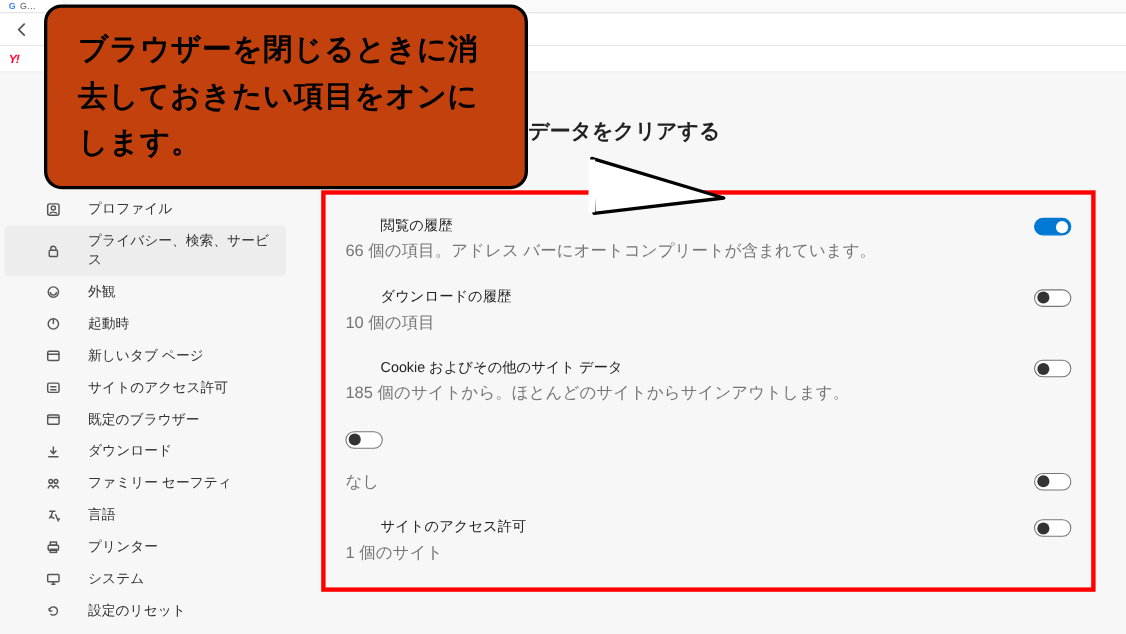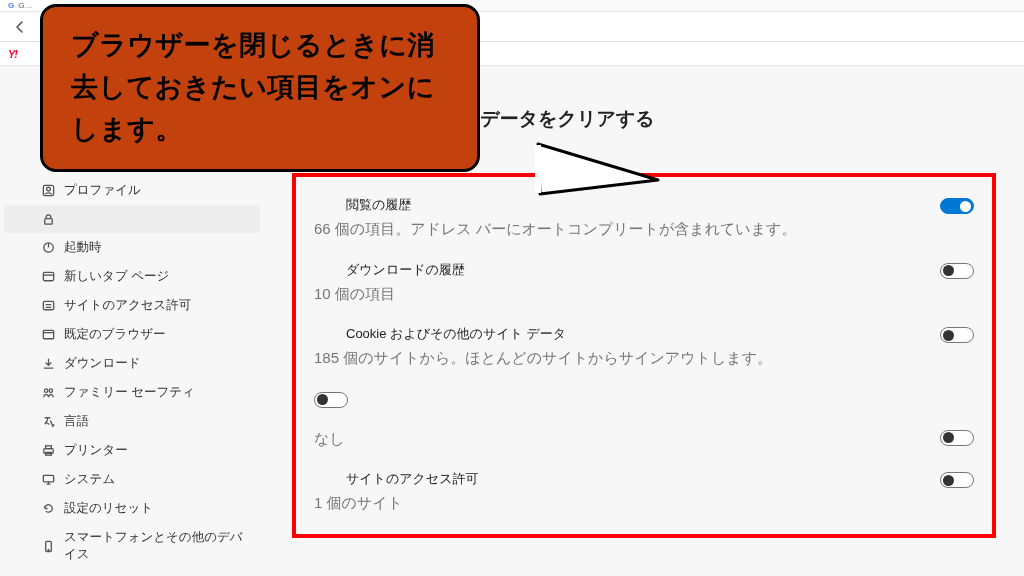--- a/index.html
+++ b/index.html
@@ -13,21 +13,21 @@
   .addr-strip { height: 30px; background: #fff; border-bottom: 1px solid #e5e5e5; display: flex; align-items: center; padding: 0 8px; }
   .back-btn { width: 24px; height: 24px; border-radius: 4px; display:flex; align-items:center; justify-content:center; }
   .toolbar-strip { height: 24px; background:#fff; border-bottom:1px solid #e5e5e5; display:flex; align-items:center; padding:0 8px;}
   .yahoo { font-weight:bold; font-size:11px; color:#ff0033; font-style:italic; letter-spacing:-1px;}
 
   .main { display: flex; height: calc(576px - 12px - 30px - 24px); background:#f7f7f7; }
 
   
   .sidebar { width: 264px; flex: 0 0 264px; padding: 110px 0 0 0; }
   .side-list { list-style:none; }
-  .side-item { display:flex; align-items:center; gap:8px; padding: 6px 12px 6px 36px; font-size: 12.5px; color:#333; cursor:pointer; border-radius:4px; margin:0 4px;}
+  .side-item { display:flex; align-items:center; gap:24px; padding: 6px 12px 6px 36px; font-size: 12.5px; color:#333; cursor:pointer; border-radius:4px; margin:0 4px;}
   .side-item.selected { background:#ededed; font-weight:500; }
   .side-icon { width:16px; height:16px; display:flex; align-items:center; justify-content:center; color:#555; flex:0 0 16px;}
   .side-icon svg { width:15px; height:15px; stroke:#555; fill:none; stroke-width:1.4; }
 
   
   .content { flex:1; padding: 40px 28px 0 28px; position:relative; overflow:hidden; }
   .page-title { font-size: 19px; font-weight:600; color:#222; display:flex; align-items:center; gap:12px; margin-bottom:14px;}
   .back-arrow-2 { width:22px; height:22px; border-radius:4px; display:flex; align-items:center; justify-content:center; }
   .subnote { font-size:11.5px; color:#555; margin-bottom:12px;}
   .subnote a { color:#0067b8; text-decoration:none; }
@@ -83,20 +83,30 @@
           </span>
           <span>プロファイル</span>
         </li>
         <li class="side-item selected">
           <span class="side-icon">
             <svg viewBox="0 0 16 16">
               <rect x="4" y="7" width="8" height="6" rx="1"></rect>
               <path d="M5.5 7V5.5a2.5 2.5 0 0 1 5 0V7"></path>
             </svg>
           </span>
+          <span>プライバシー、検索、サービス</span>
+        </li>
+        <li class="side-item">
+          <span class="side-icon">
+            <svg viewBox="0 0 16 16">
+              <circle cx="8" cy="8" r="5"></circle>
+              <path d="M5 8a3 3 0 0 0 6 0"></path>
+            </svg>
+          </span>
+          <span>外観</span>
         </li>
         <li class="side-item">
           <span class="side-icon">
             <svg viewBox="0 0 16 16">
               <circle cx="8" cy="8" r="5"></circle>
               <path d="M8 3v5"></path>
             </svg>
           </span>
           <span>起動時</span>
         </li>

